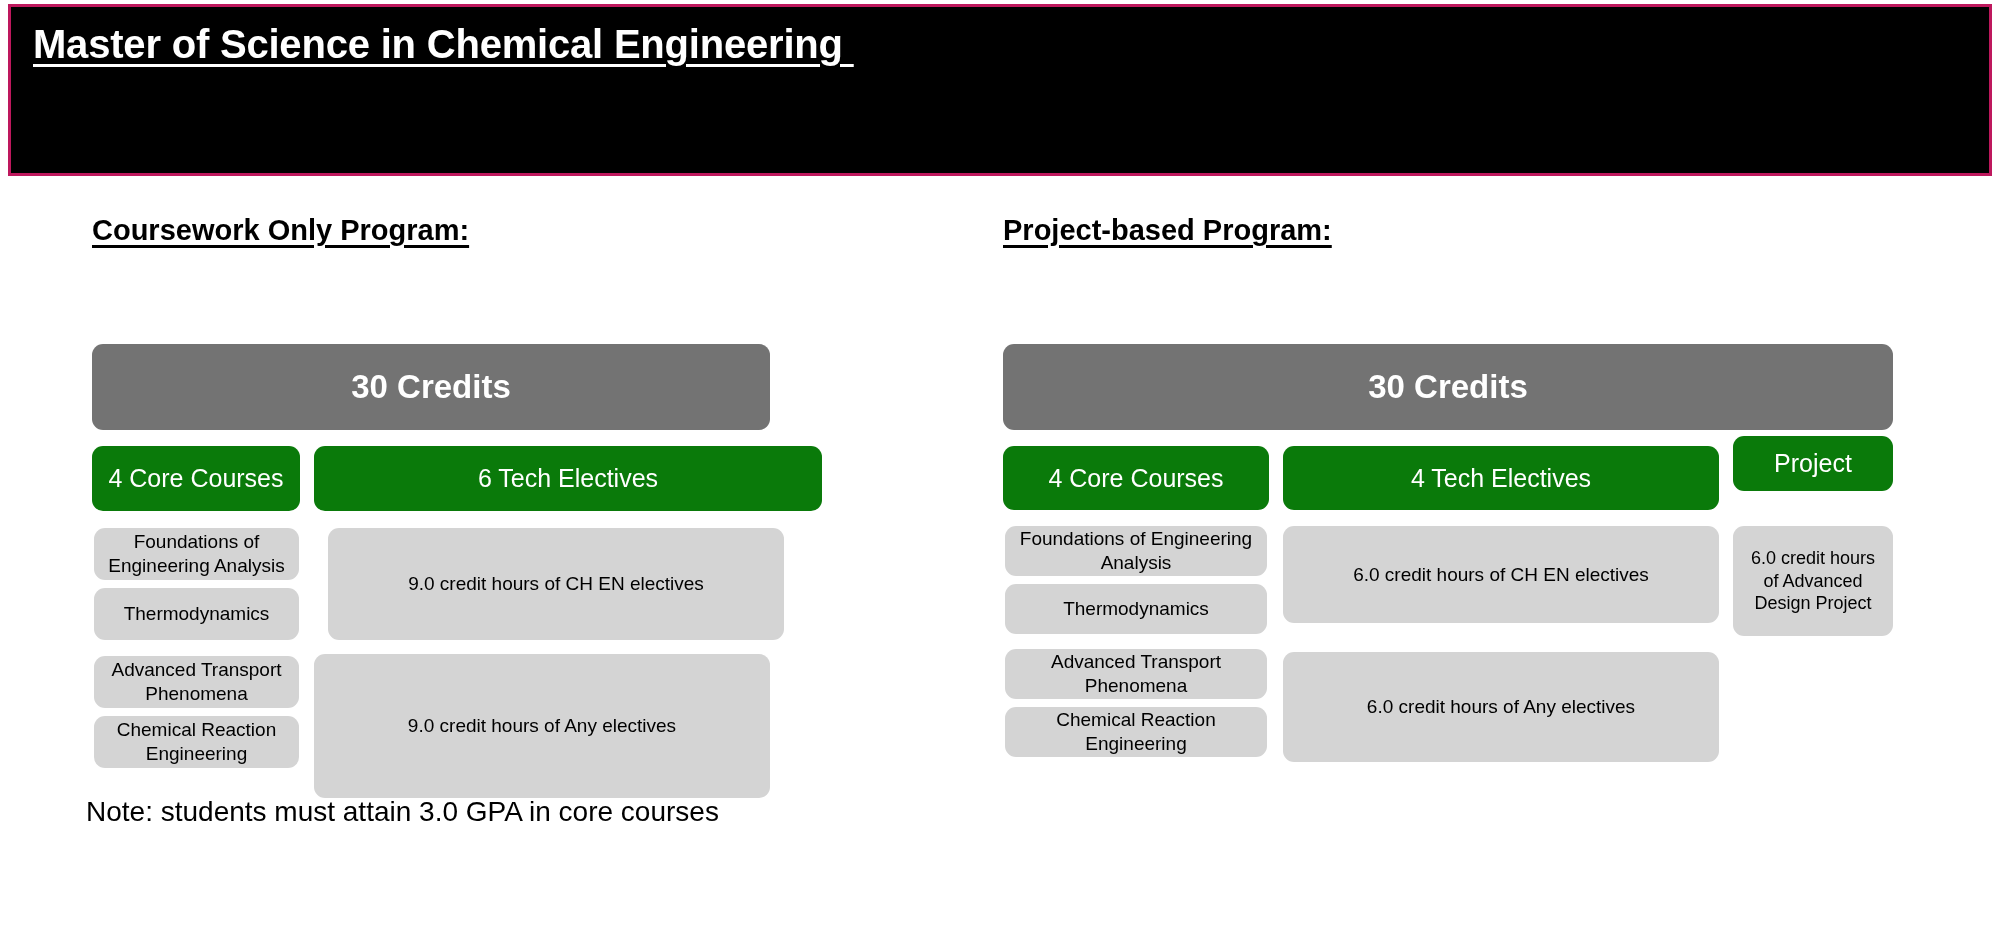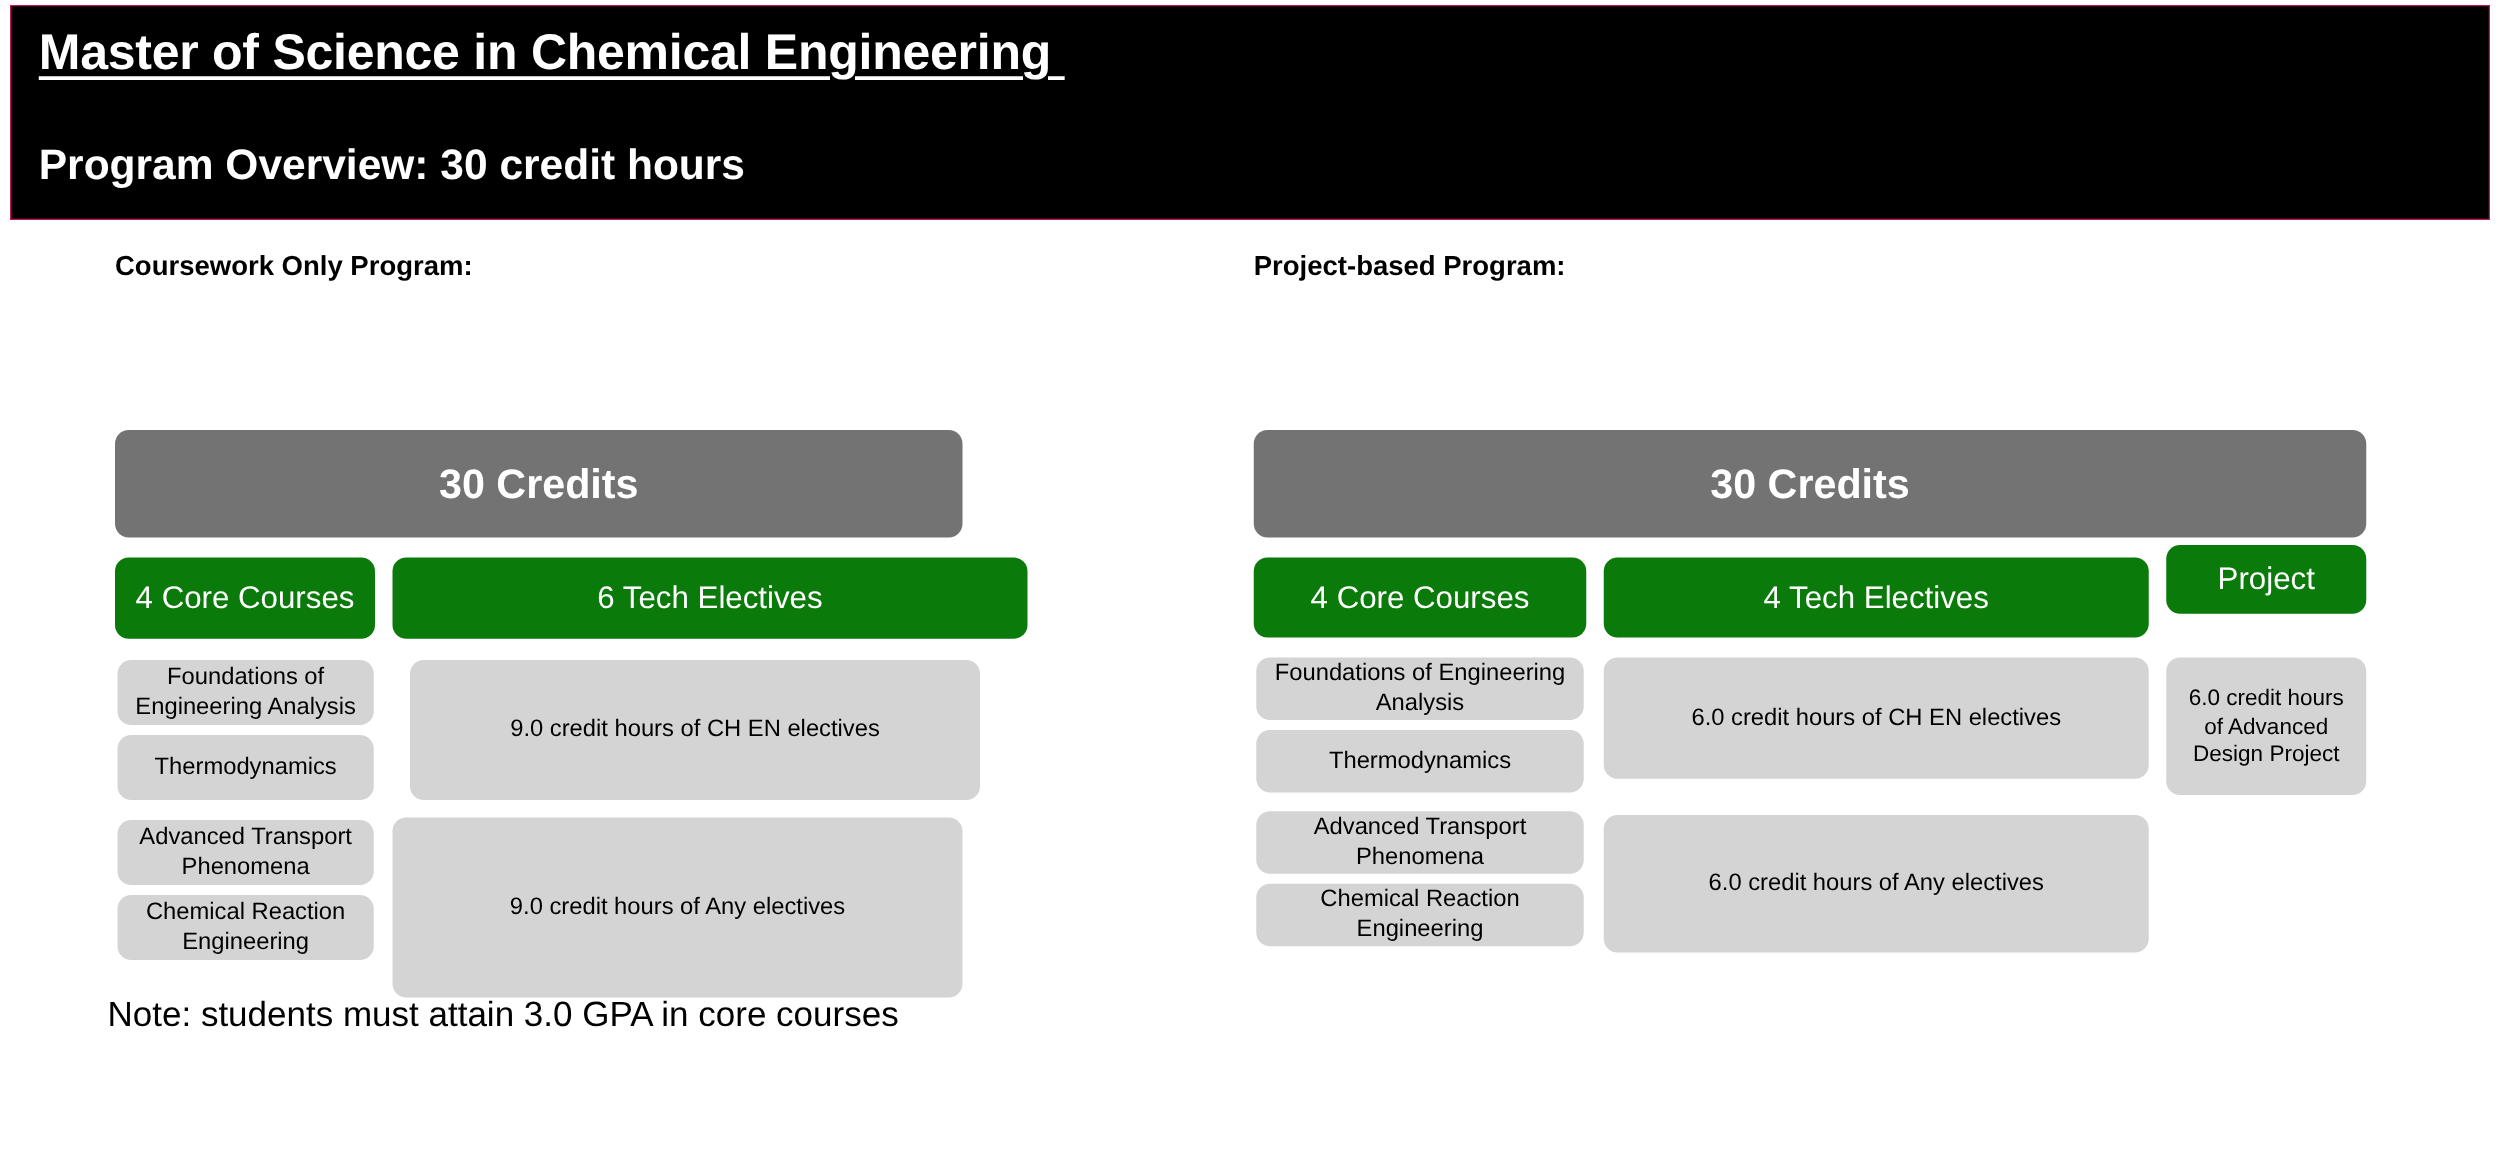--- a/index.html
+++ b/index.html
@@ -18,21 +18,21 @@
   }
 
   
   .header-banner {
     position: absolute;
     left: 8px;
     top: 4px;
     width: 1984px;
     height: 172px;
     background: #000000;
-    border: 1px solid #be185d;
+    border: 3px solid #be185d;
     box-sizing: border-box;
     padding: 14px 20px 0 22px;
   }
   .header-title {
     color: #ffffff;
     font-size: 40px;
     font-weight: bold;
     letter-spacing: -0.2px;
     text-decoration: underline;
     text-underline-offset: 6px;
@@ -60,26 +60,27 @@
     height: 765px;
   }
   .column {
     position: absolute;
     top: 0;
   }
   .column.left  { left: 92px;  width: 770px; }
   .column.right { left: 1003px; width: 900px; }
 
   .column-title {
-    font-size: 22px;
+    font-size: 29px;
     font-weight: bold;
+    text-decoration: underline;
     text-underline-offset: 5px;
     text-decoration-thickness: 3px;
     margin: 0;
-    padding-top: 24px;
+    padding-top: 38px;
     white-space: nowrap;
   }
 
   
   .pill {
     border-radius: 11px;
     box-sizing: border-box;
     display: flex;
     align-items: center;
     justify-content: center;
@@ -146,21 +147,20 @@
 
   .r-e1 { left: 280px; top: 350px; width: 436px; height: 97px; }
   .r-e2 { left: 280px; top: 476px; width: 436px; height: 110px; }
   .r-p1 { left: 730px; top: 350px; width: 160px; height: 110px; }
 </style>
 </head>
 <body>
 
 <div class="header-banner">
   <div class="header-title">Master of Science in Chemical Engineering </div>
-  <div class="header-subtitle">Program Overview: 30 credit hours</div>
 </div>
 
 <div class="columns">
 
   <div class="column left">
     <div class="column-title">Coursework Only Program:</div>
 
     <div class="diagram">
 
       <div class="pill pill-credits l-credits">30 Credits</div>

